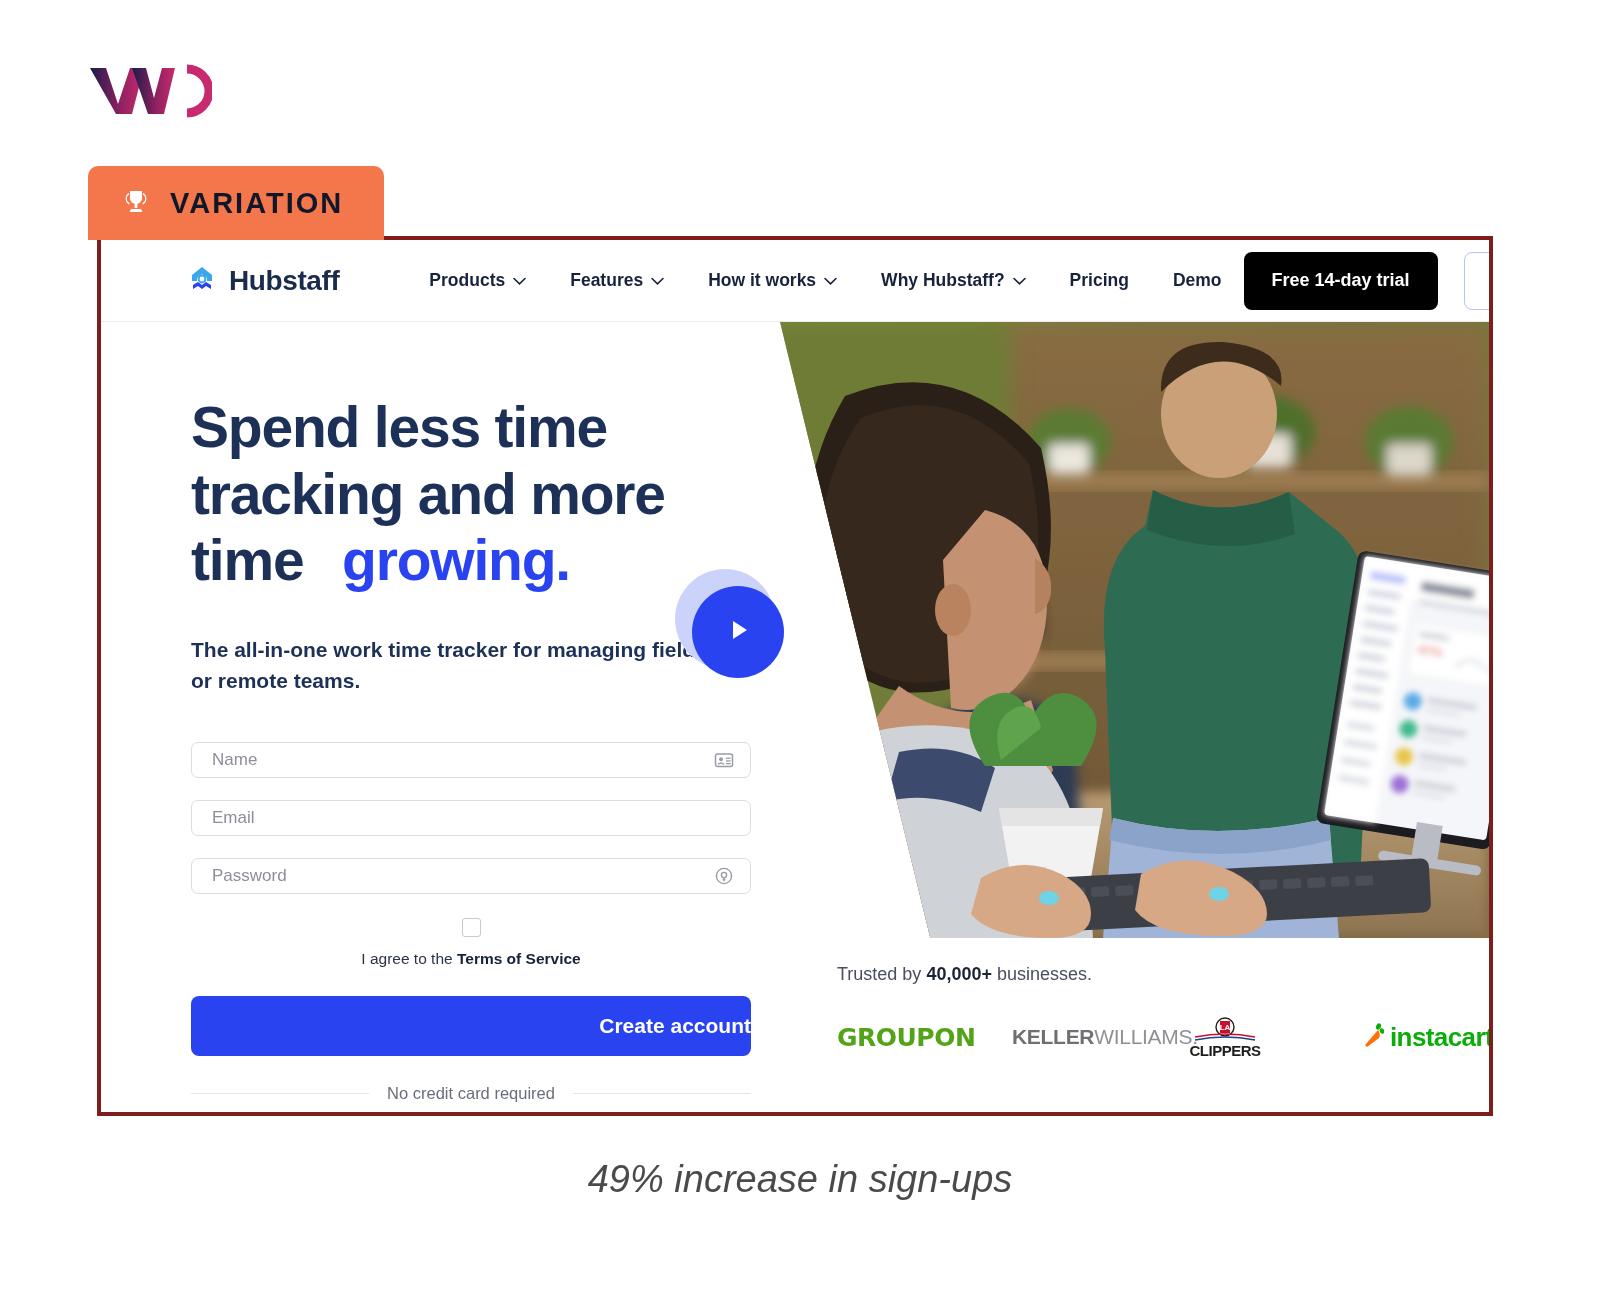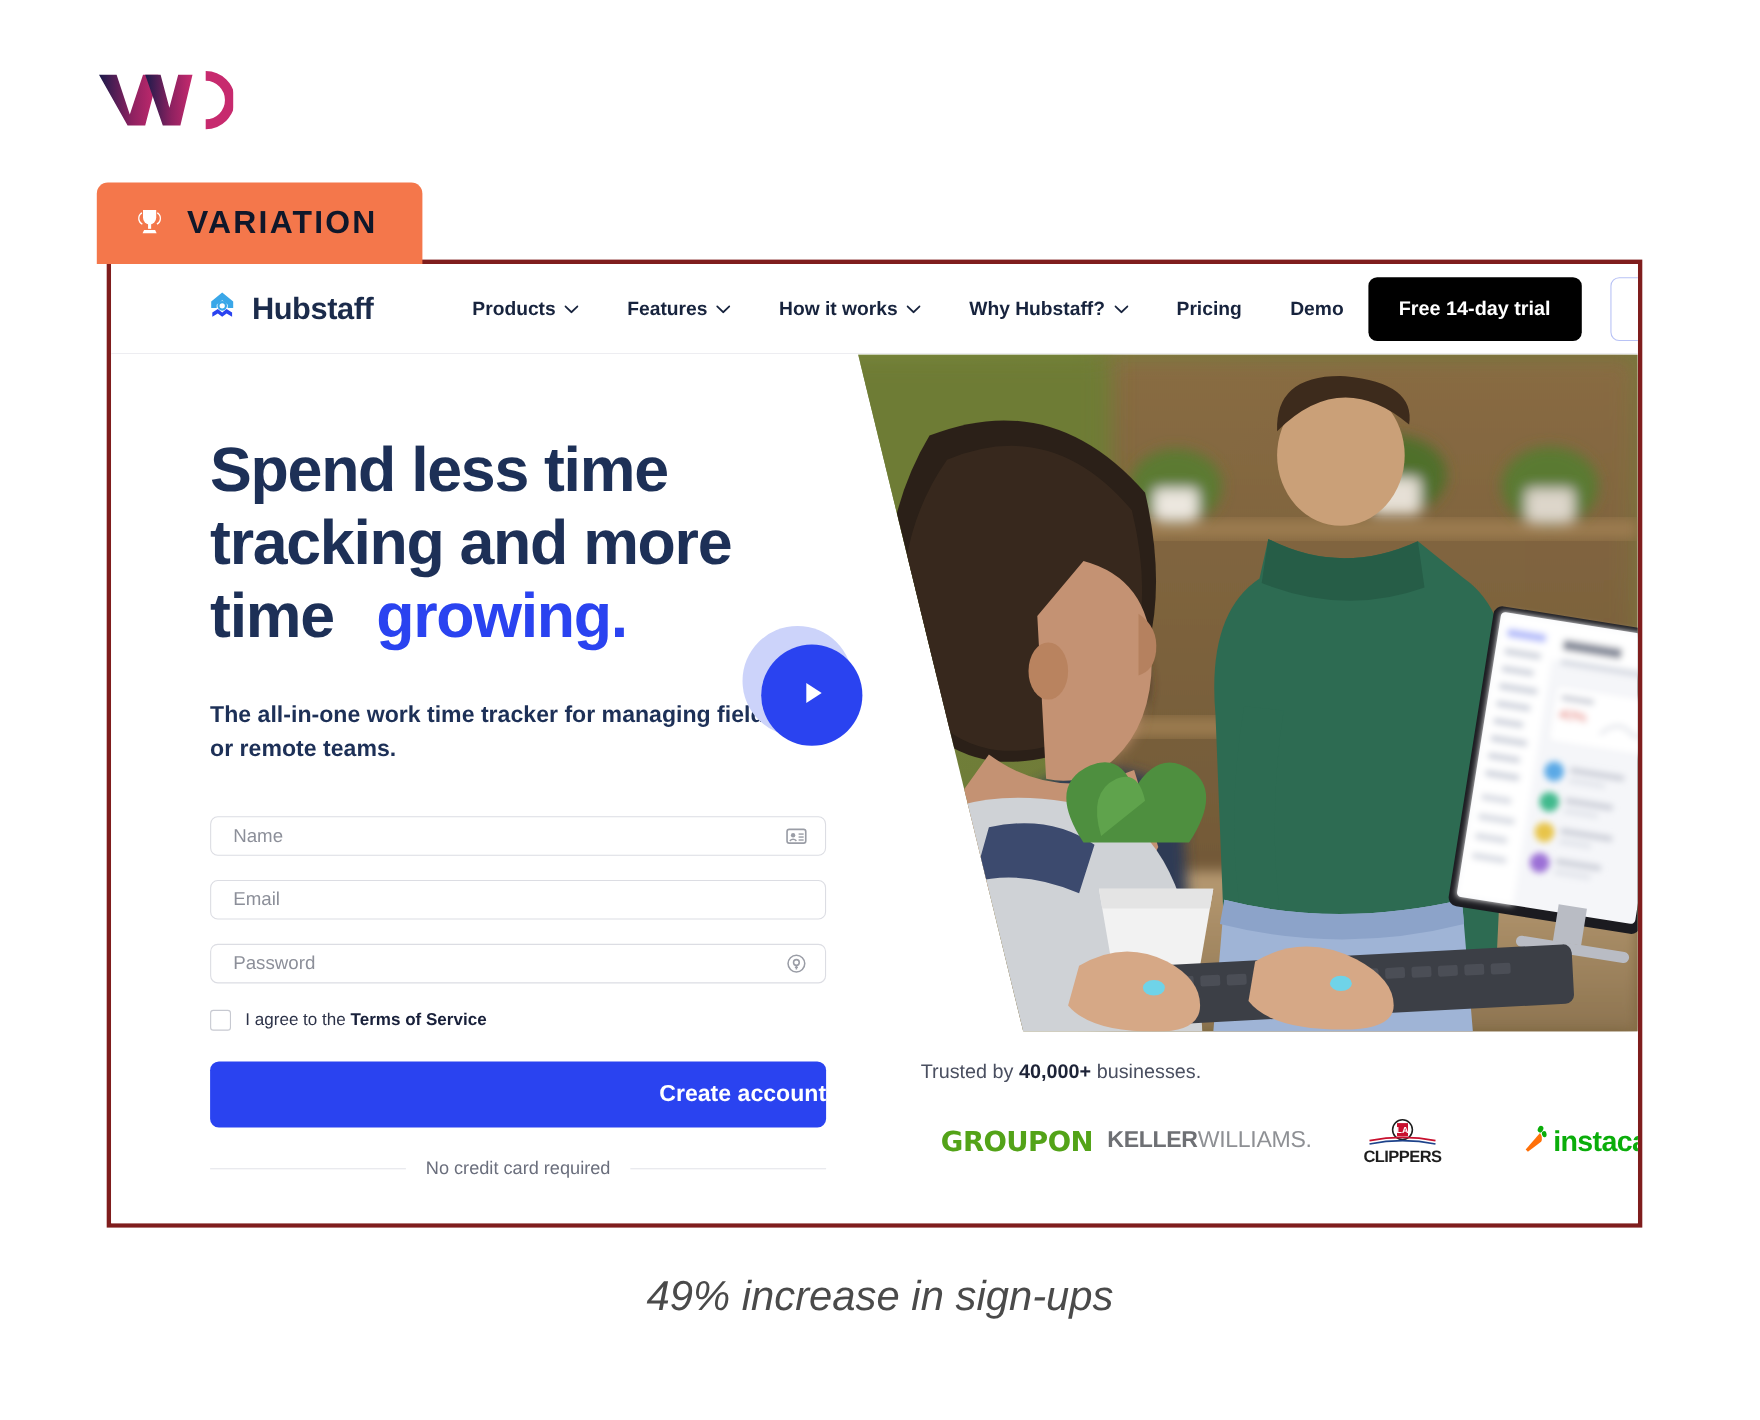--- a/index.html
+++ b/index.html
@@ -182,20 +182,21 @@
     width: 20px;
     height: 20px;
   }
   #field-name { margin-top: 46px; }
 
   #terms-row {
     margin-top: 24px;
     display: flex;
     align-items: center;
     gap: 13px;
+    flex-direction: column;
   }
   #terms-checkbox {
     width: 19px;
     height: 19px;
     border: 1.6px solid #c7c9d1;
     border-radius: 3px;
     background: #fff;
     cursor: pointer;
     flex: none;
   }
@@ -292,21 +293,21 @@
     margin-top: 30px;
     display: flex;
     align-items: center;
     gap: 0;
     justify-content: flex-start;
   }
   .logo-cell {
     width: 175px;
     display: flex;
     align-items: center;
-    justify-content: center;
+    justify-content: flex-start;
     height: 44px;
   }
   .logo-groupon {
     font-size: 25px;
     font-weight: bold;
     color: #53A318;
     letter-spacing: -0.5px;
     font-family: "DejaVu Sans", sans-serif;
   }
   .logo-keller {

